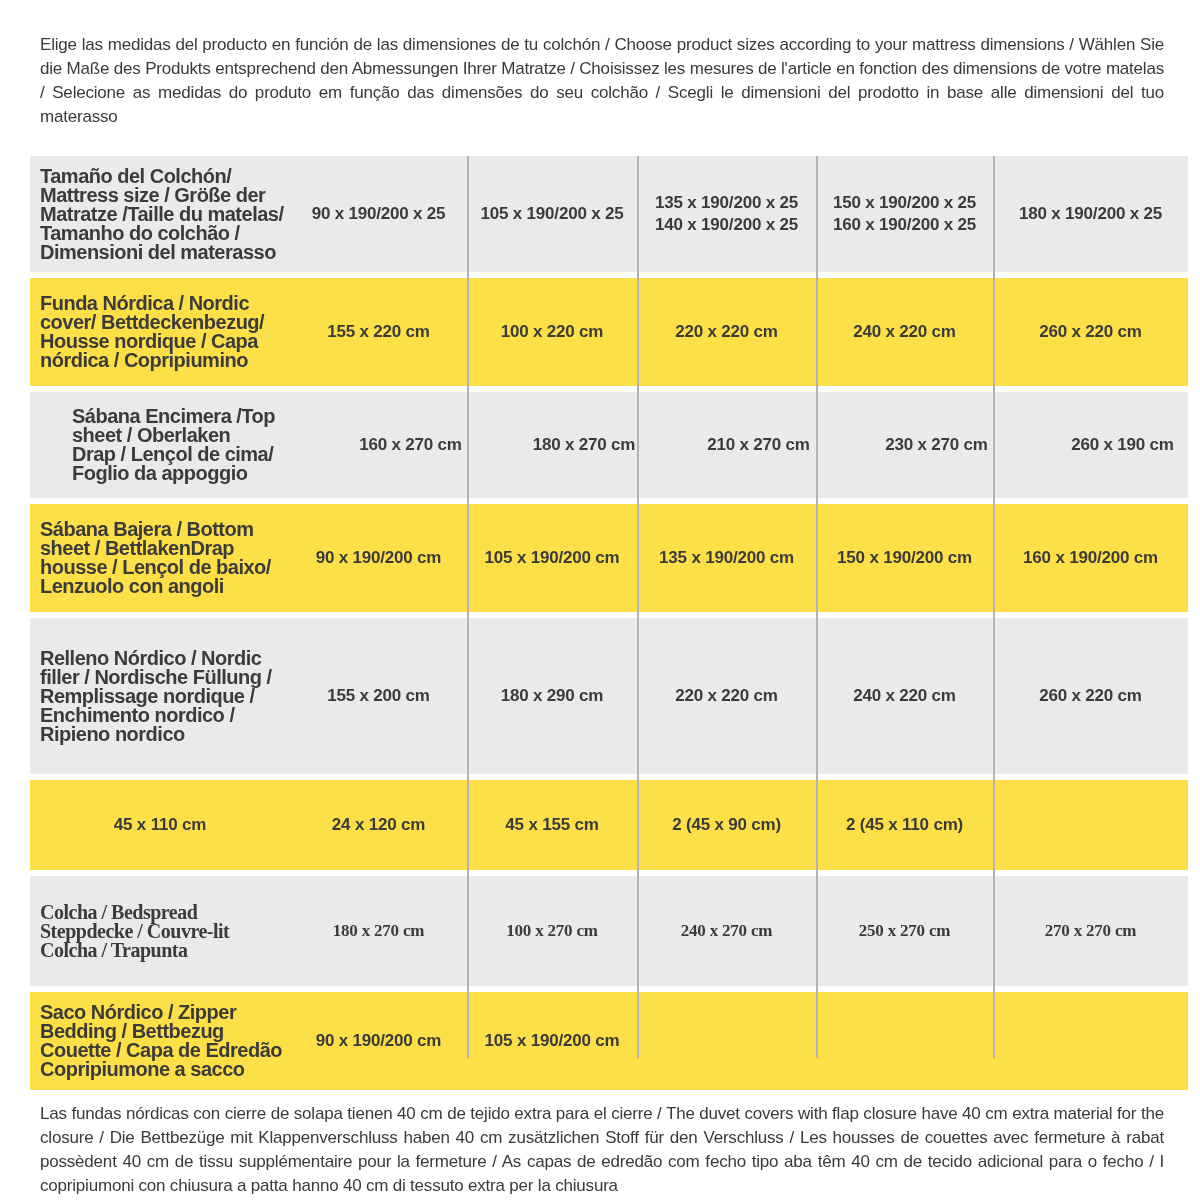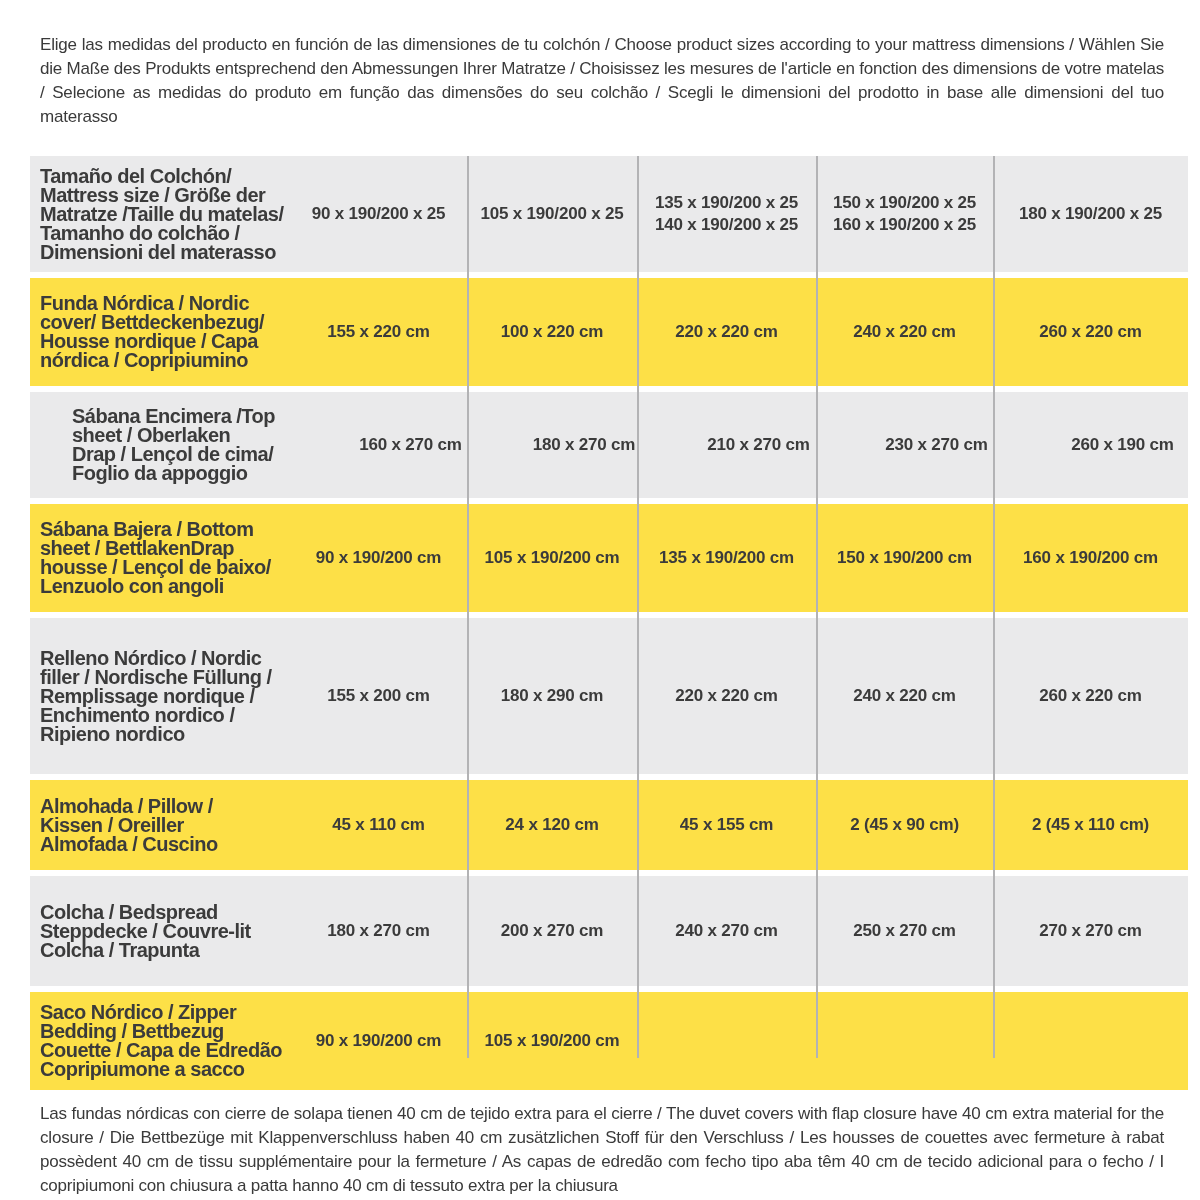--- a/index.html
+++ b/index.html
@@ -40,21 +40,21 @@
     margin-bottom: 6px;
   }
   .trow.gray { background: #eaeaeb; }
   .trow.white { background: #fde047; }
   .h-header { height: 116px; }
   .h-r1 { height: 108px; }
   .h-r2 { height: 106px; padding-left: 32px; }
   .h-r3 { height: 108px; }
   .h-r4 { height: 156px; }
   .h-r5 { height: 90px; }
-  .h-r6 { height: 110px; }
+  .h-r6 { height: 110px; font-family: Liberation Serif, serif; }
   .h-r7 { height: 98px; margin-bottom: 0; }
 
   .label-cell {
     padding-left: 10px;
     padding-right: 4px;
     font-size: 20px;
     font-weight: bold;
     letter-spacing: -0.5px;
     line-height: 19px;
     white-space: pre-line;
@@ -150,36 +150,33 @@
 Enchimento nordico /
 Ripieno nordico</div>
       <div class="value-cell">155 x 200 cm</div>
       <div class="value-cell">180 x 290 cm</div>
       <div class="value-cell">220 x 220 cm</div>
       <div class="value-cell">240 x 220 cm</div>
       <div class="value-cell">260 x 220 cm</div>
     </div>
 
     <div class="trow white h-r5">
-      <div class="label-cell">Almohada  / Pillow /
-Kissen / Oreiller
-Almofada / Cuscino</div>
       <div class="value-cell">45 x 110 cm</div>
       <div class="value-cell">24 x 120 cm</div>
       <div class="value-cell">45 x 155 cm</div>
       <div class="value-cell">2 (45 x 90 cm)</div>
       <div class="value-cell">2 (45 x 110 cm)</div>
     </div>
 
     <div class="trow gray h-r6">
       <div class="label-cell">Colcha / Bedspread
 Steppdecke / Couvre-lit
 Colcha / Trapunta</div>
       <div class="value-cell">180 x 270 cm</div>
-      <div class="value-cell">200 x 270 cm</div>
+      <div class="value-cell">100 x 270 cm</div>
       <div class="value-cell">240 x 270 cm</div>
       <div class="value-cell">250 x 270 cm</div>
       <div class="value-cell">270 x 270 cm</div>
     </div>
 
     <div class="trow white h-r7">
       <div class="label-cell">Saco Nórdico / Zipper
 Bedding / Bettbezug
 Couette  / Capa de Edredão
 Copripiumone a sacco</div>

